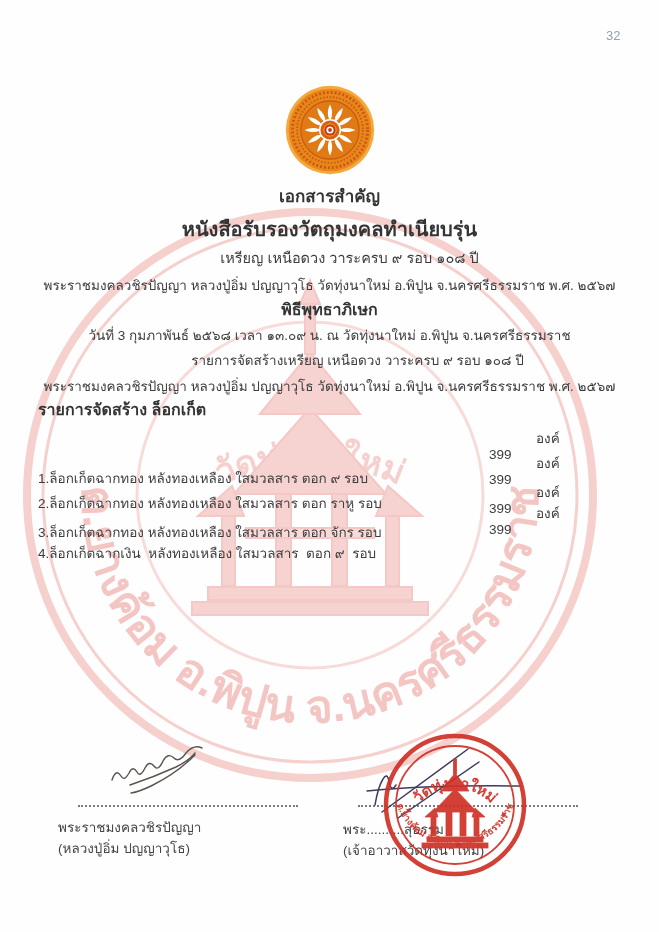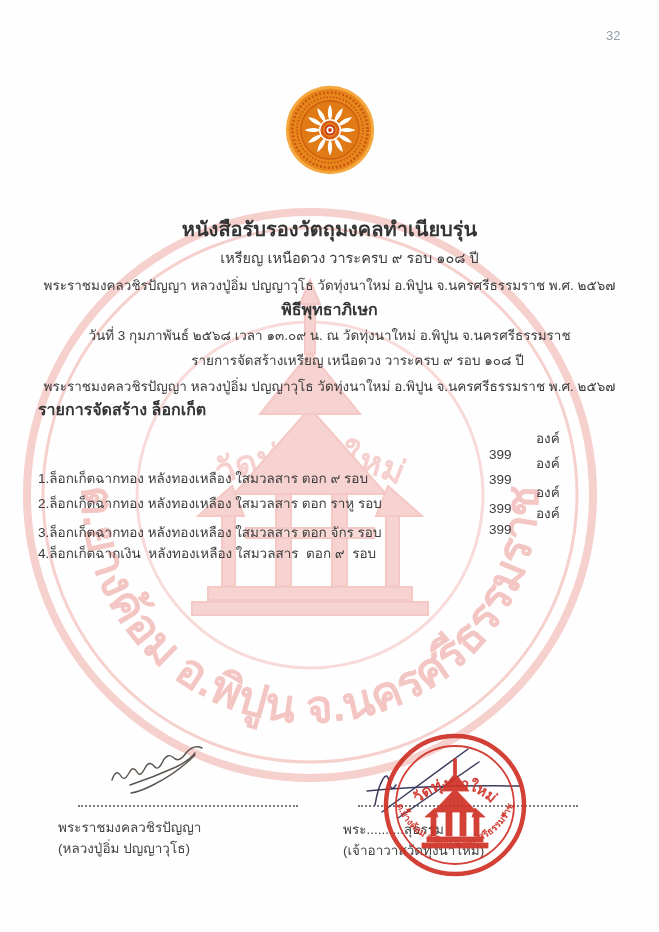--- a/index.html
+++ b/index.html
@@ -118,20 +118,21 @@
       <g transform="rotate(330)">
           <path d="M0,-27 C3,-21 3,-14 0,-10 C-3,-14 -3,-21 0,-27"></path>
         </g>
     </g>
     <circle r="11" fill="#d95f12" stroke="#ffffff" stroke-width="1.6"></circle>
     <circle r="6.5" fill="#c43a0c" stroke="#f4a83e" stroke-width="1"></circle>
     <circle r="3.8" fill="#ffffff"></circle>
     <circle r="2" fill="#c43a0c"></circle>
   </svg>
 
+  <div class="docline b" id="l-title">เอกสารสำคัญ</div>
   <div class="docline b" id="l-subtitle">หนังสือรับรองวัตถุมงคลทำเนียบรุ่น</div>
   <div class="docline" id="l-coin">เหรียญ เหนือดวง วาระครบ ๙ รอบ ๑๐๘ ปี</div>
   <div class="docline" id="l-monk1">พระราชมงคลวชิรปัญญา หลวงปู่อิ่ม ปญญาวุโธ วัดทุ่งนาใหม่ อ.พิปูน จ.นครศรีธรรมราช พ.ศ. ๒๕๖๗</div>
   <div class="docline b" id="l-ceremony">พิธีพุทธาภิเษก</div>
   <div class="docline" id="l-date">วันที่ 3 กุมภาพันธ์ ๒๕๖๘ เวลา ๑๓.๐๙ น. ณ วัดทุ่งนาใหม่ อ.พิปูน จ.นครศรีธรรมราช</div>
   <div class="docline" id="l-coinlist">รายการจัดสร้างเหรียญ เหนือดวง วาระครบ ๙ รอบ ๑๐๘ ปี</div>
   <div class="docline" id="l-monk2">พระราชมงคลวชิรปัญญา หลวงปู่อิ่ม ปญญาวุโธ วัดทุ่งนาใหม่ อ.พิปูน จ.นครศรีธรรมราช พ.ศ. ๒๕๖๗</div>
   <div class="docline b" id="l-locket">รายการจัดสร้าง ล็อกเก็ต</div>
 
   <div class="item-row" id="row0">

